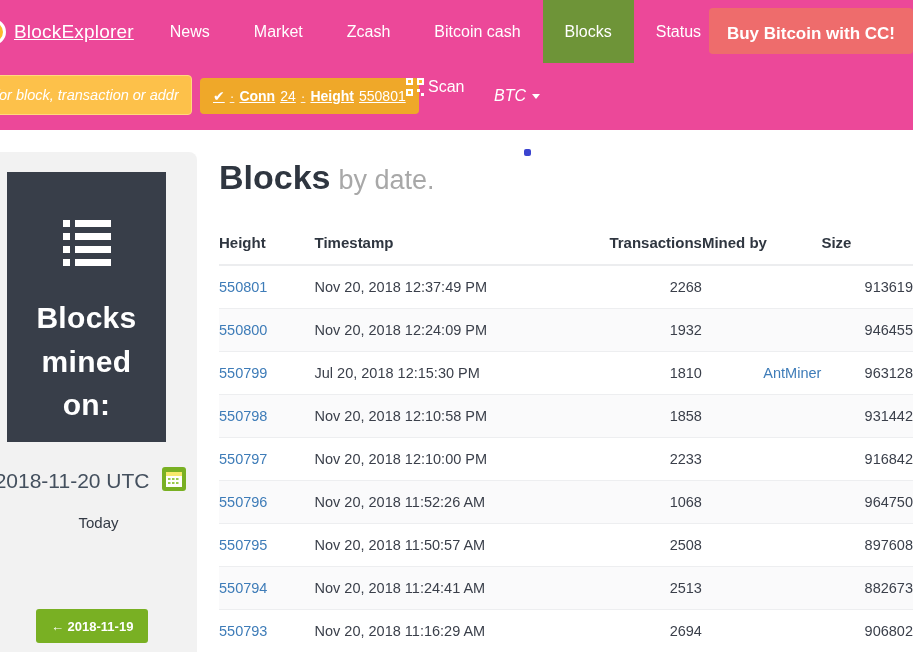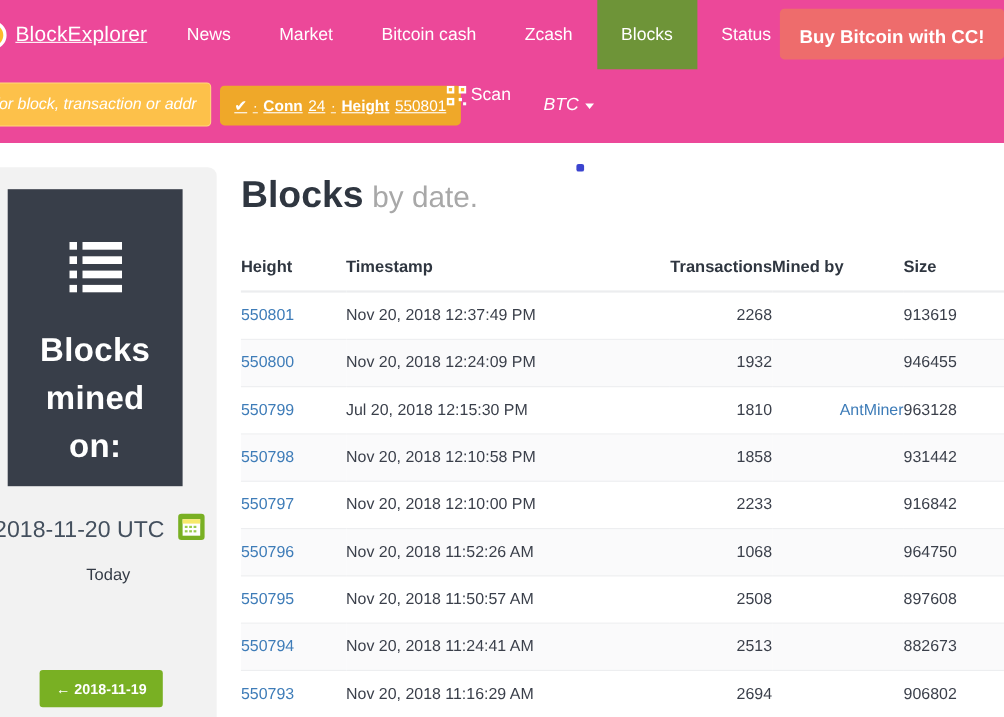--- a/index.html
+++ b/index.html
@@ -249,39 +249,39 @@
     padding: 13px 0;
     border-top: 1px solid #EDEEF0;
     color: #3a3f4a;
     white-space: nowrap;
   }
   table.blocks tbody tr:nth-child(even) { background: #FAFAFB; }
   .c-height { width: 96px; }
   .c-time   { width: 296px; }
   .c-tx     { width: 90px; text-align: right; }
   .c-miner  { width: 120px; text-align: right; padding-right: 0px !important; }
-  .c-size   { width: 92px; }
+  .c-size   { width: 92px; text-align: right; }
   th.c-tx, th.c-miner, th.c-size { text-align: right; }
   a.lnk { color: #3E7CB8; text-decoration: none; }
 </style>
 </head>
 <body>
 
 <div class="navbar">
 
   <div class="nav-row1">
     <a class="brand" href="#">
       <span class="brand-logo"></span>
       <span>BlockExplorer</span>
     </a>
 
     <a class="nav-link" href="#">News</a>
     <a class="nav-link" href="#">Market</a>
+    <a class="nav-link" href="#">Zcash</a>
     <a class="nav-link" href="#">Bitcoin cash</a>
-    <a class="nav-link" href="#">Zcash</a>
     <a class="nav-link active" href="#">Blocks</a>
     <a class="nav-link" href="#">Status</a>
 
     <button class="buy-btn">Buy Bitcoin with CC!</button>
   </div>
 
   <div class="nav-row2">
     <div class="search-wrap">
       <input class="search-input" type="text" placeholder="Search for block, transaction or address" style="">
     </div>

